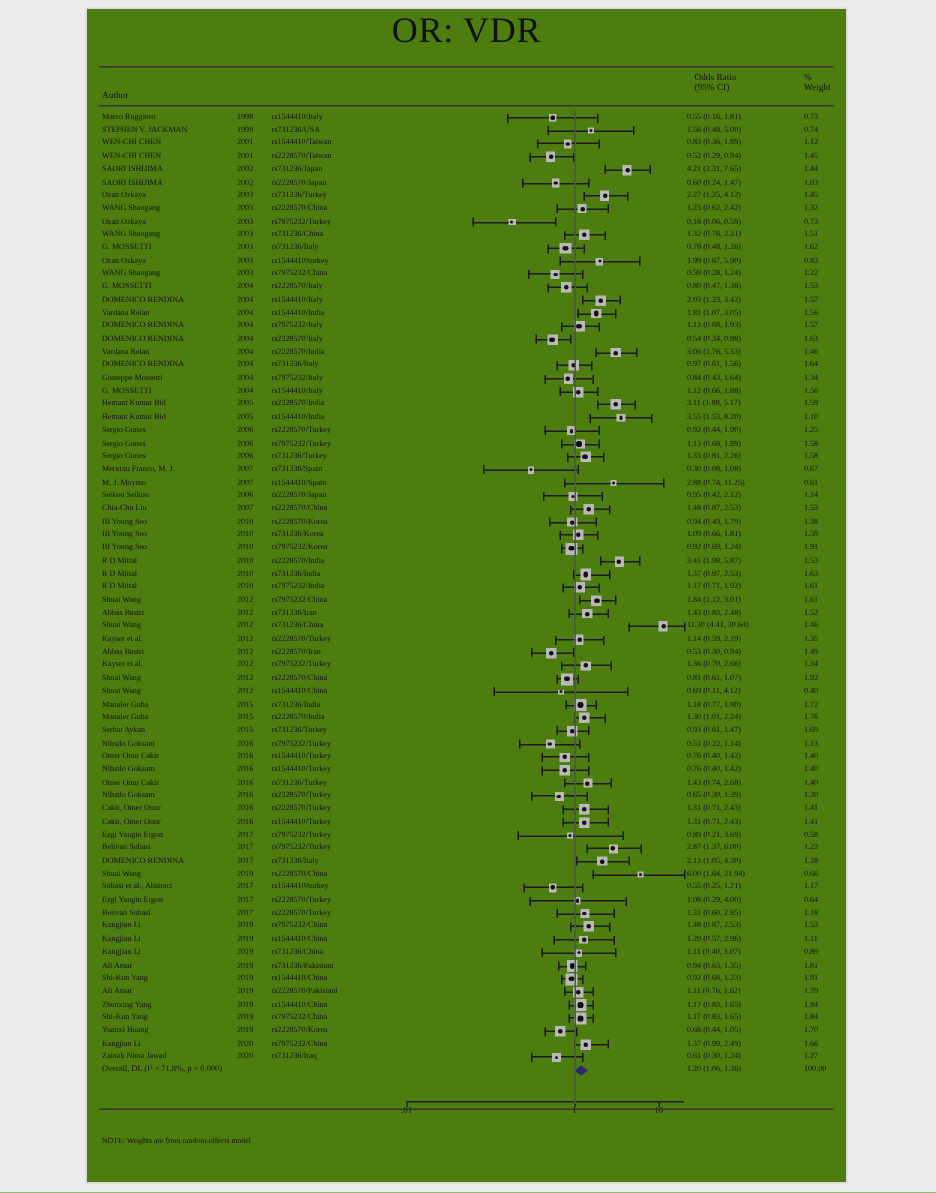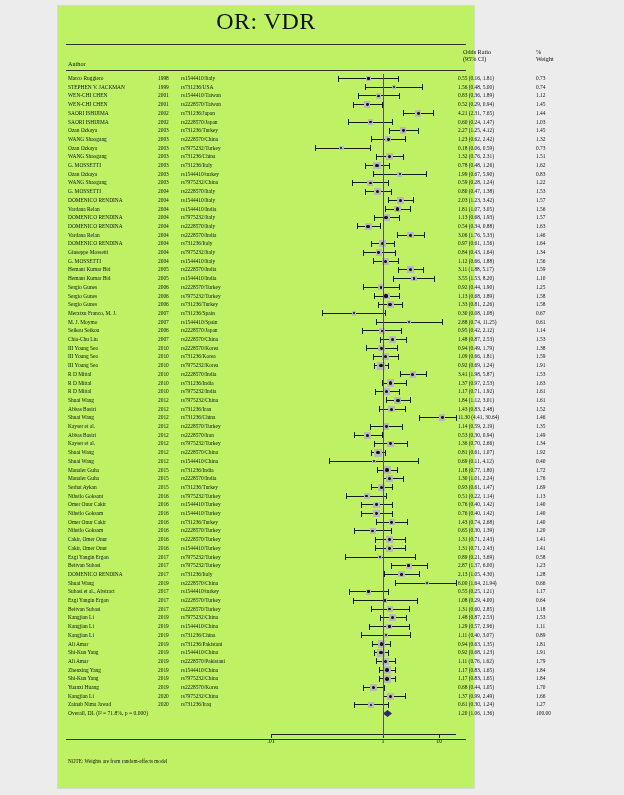--- a/index.html
+++ b/index.html
@@ -4,22 +4,22 @@
 <style>
   html,body{margin:0;padding:0;}
   body{
     width:624px;height:795px;
     background:#ececed;
     font-family:"Liberation Serif", serif;
     color:#111;
     overflow:hidden;
   }
   #sheet{
-    position:absolute;left:58px;top:6px;width:416px;height:782px;
-    background:#bef264;
+    position:absolute;left:58px;top:6px;width:506px;height:782px;
+    background:#4d7c0f;
     box-shadow:0 0 0 1px #d8d8d8;
   }
   #title{
     position:absolute;left:0;top:2px;width:100%;
     text-align:center;
     font-size:24px;
     letter-spacing:.5px;
     font-family:"Liberation Serif", serif;
   }
   #headrule{position:absolute;left:8px;right:8px;top:38px;border-top:1px solid #333;}

